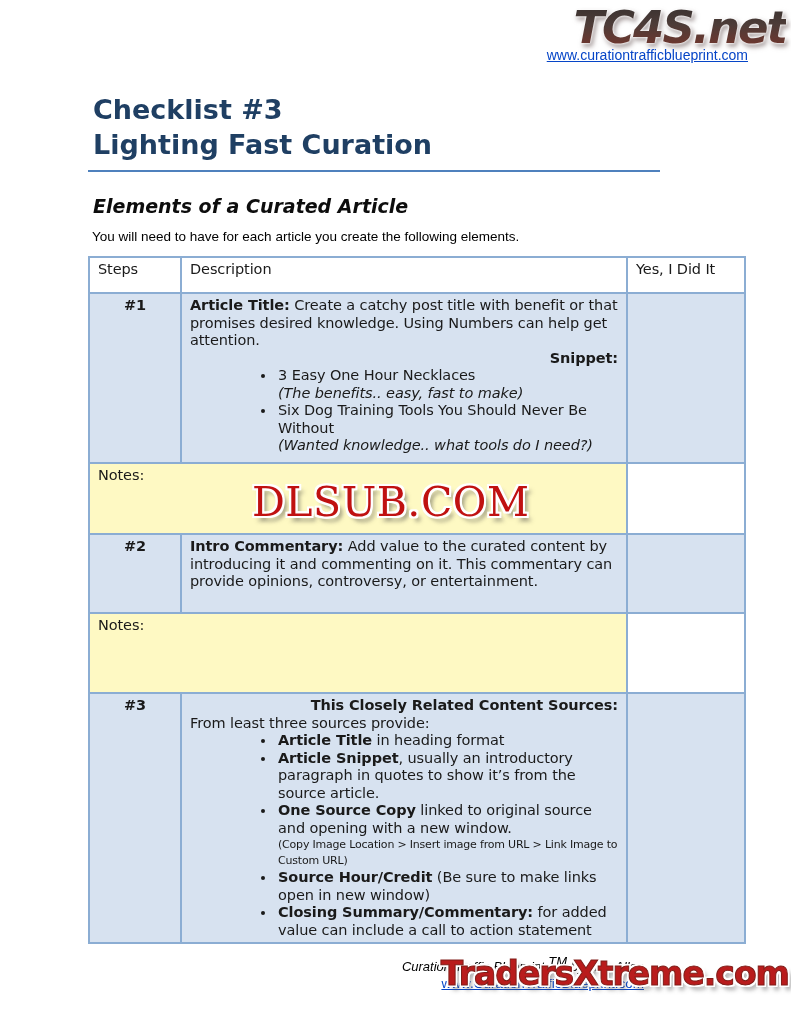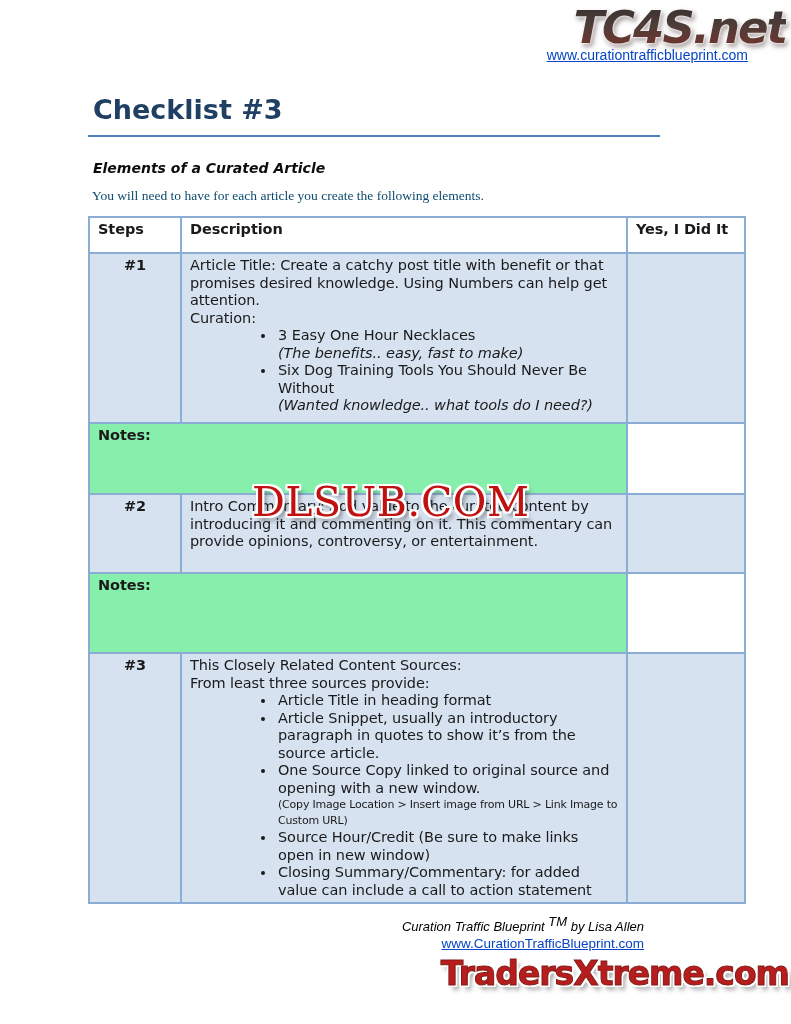--- a/index.html
+++ b/index.html
@@ -39,44 +39,44 @@
   
   .content { position: absolute; left: 88px; top: 0; width: 572px; }
   .title {
     margin: 92px 0 0 5px;
     font-size: 27px; line-height: 35px; font-weight: bold;
     color: #1f3f63;
   }
   .rule { margin-top: 8px; border-bottom: 2px solid #4f81bd; width: 100%; }
   .section-heading {
     margin: 23px 0 0 5px;
-    font-size: 14px; font-weight: bold; font-style: italic; color: #0d0d0d;
+    font-size: 19px; font-weight: bold; font-style: italic; color: #0d0d0d;
   }
   .intro {
     margin: 12px 0 0 4px;
-    font-family: Liberation Serif, serif;
-    font-size: 13.5px; color: #0c4a6e;
+    font-family: Liberation Sans, sans-serif;
+    font-size: 13.5px; color: #000000;
   }
 
   
   table.checklist {
     margin-top: 12px; width: 656px;
     border-collapse: collapse; table-layout: fixed;
     font-size: 14.5px; line-height: 17.5px; letter-spacing: -0.1px;
   }
   table.checklist td, table.checklist th {
     border: 2px solid #8badd3;
     vertical-align: top; padding: 3px 8px;
   }
-  th { background: #fff; text-align: left; font-weight: bold; height: 36px; padding-top: 5px; }
+  th { background: #fff; text-align: left; font-weight: normal; height: 36px; padding-top: 5px; }
   .tint { background: #d7e2f0; }
   td.step { text-align: center; font-weight: bold; padding-top: 5px; }
-  td.notes { background: #86efac; font-weight: bold; }
+  td.notes { background: #fef9c3; font-weight: normal; }
   td.yes-blank { padding: 0; }
-  .bold { font-weight: normal; }
+  .bold { font-weight: bold; text-align: right; }
   ul.blist { margin: 0; padding-left: 86px; }
   ul.blist li { padding-left: 2px; }
   .inote { font-style: italic; }
   .small-note { font-size: 11px; line-height: 16px; letter-spacing: -0.2px; }
 
   
   .footer {
     margin-top: 10px; text-align: right; padding-right: 16px;
     font-family: "Liberation Sans", sans-serif;
   }
@@ -109,20 +109,21 @@
 </head>
 <body>
 
 <div class="logo">TC4S.net</div>
 <a class="header-link" href="#">www.curationtrafficblueprint.com</a>
 
 <div class="content">
 
   <div class="title">
     <div>Checklist #3</div>
+    <div>Lighting Fast Curation</div>
   </div>
   <div class="rule"></div>
 
   <div class="section-heading">Elements of a Curated Article</div>
   <p class="intro">You will need to have for each article you create the following elements.</p>
 
   <table class="checklist">
     <colgroup>
       <col style="width:92px">
         <col style="width:446px">
@@ -133,21 +134,21 @@
       <th>Steps</th>
       <th>Description</th>
       <th>Yes, I Did It</th>
     </tr>
 
     <tr style="height:170px">
       <td class="step tint">#1</td>
       <td class="tint">
         <span class="bold">Article Title:</span>
         <span>Create a catchy post title with benefit or that promises desired knowledge. Using Numbers can help get attention.</span>
-        <div class="bold">Curation:</div>
+        <div class="bold">Snippet:</div>
         <ul class="blist">
           <li>
             <span>3 Easy One Hour Necklaces</span>
             <div class="inote">(The benefits.. easy, fast to make)</div>
           </li>
           <li>
             <span>Six Dog Training Tools You Should Never Be Without</span>
             <div class="inote">(Wanted knowledge.. what tools do I need?)</div>
           </li>
         </ul>

